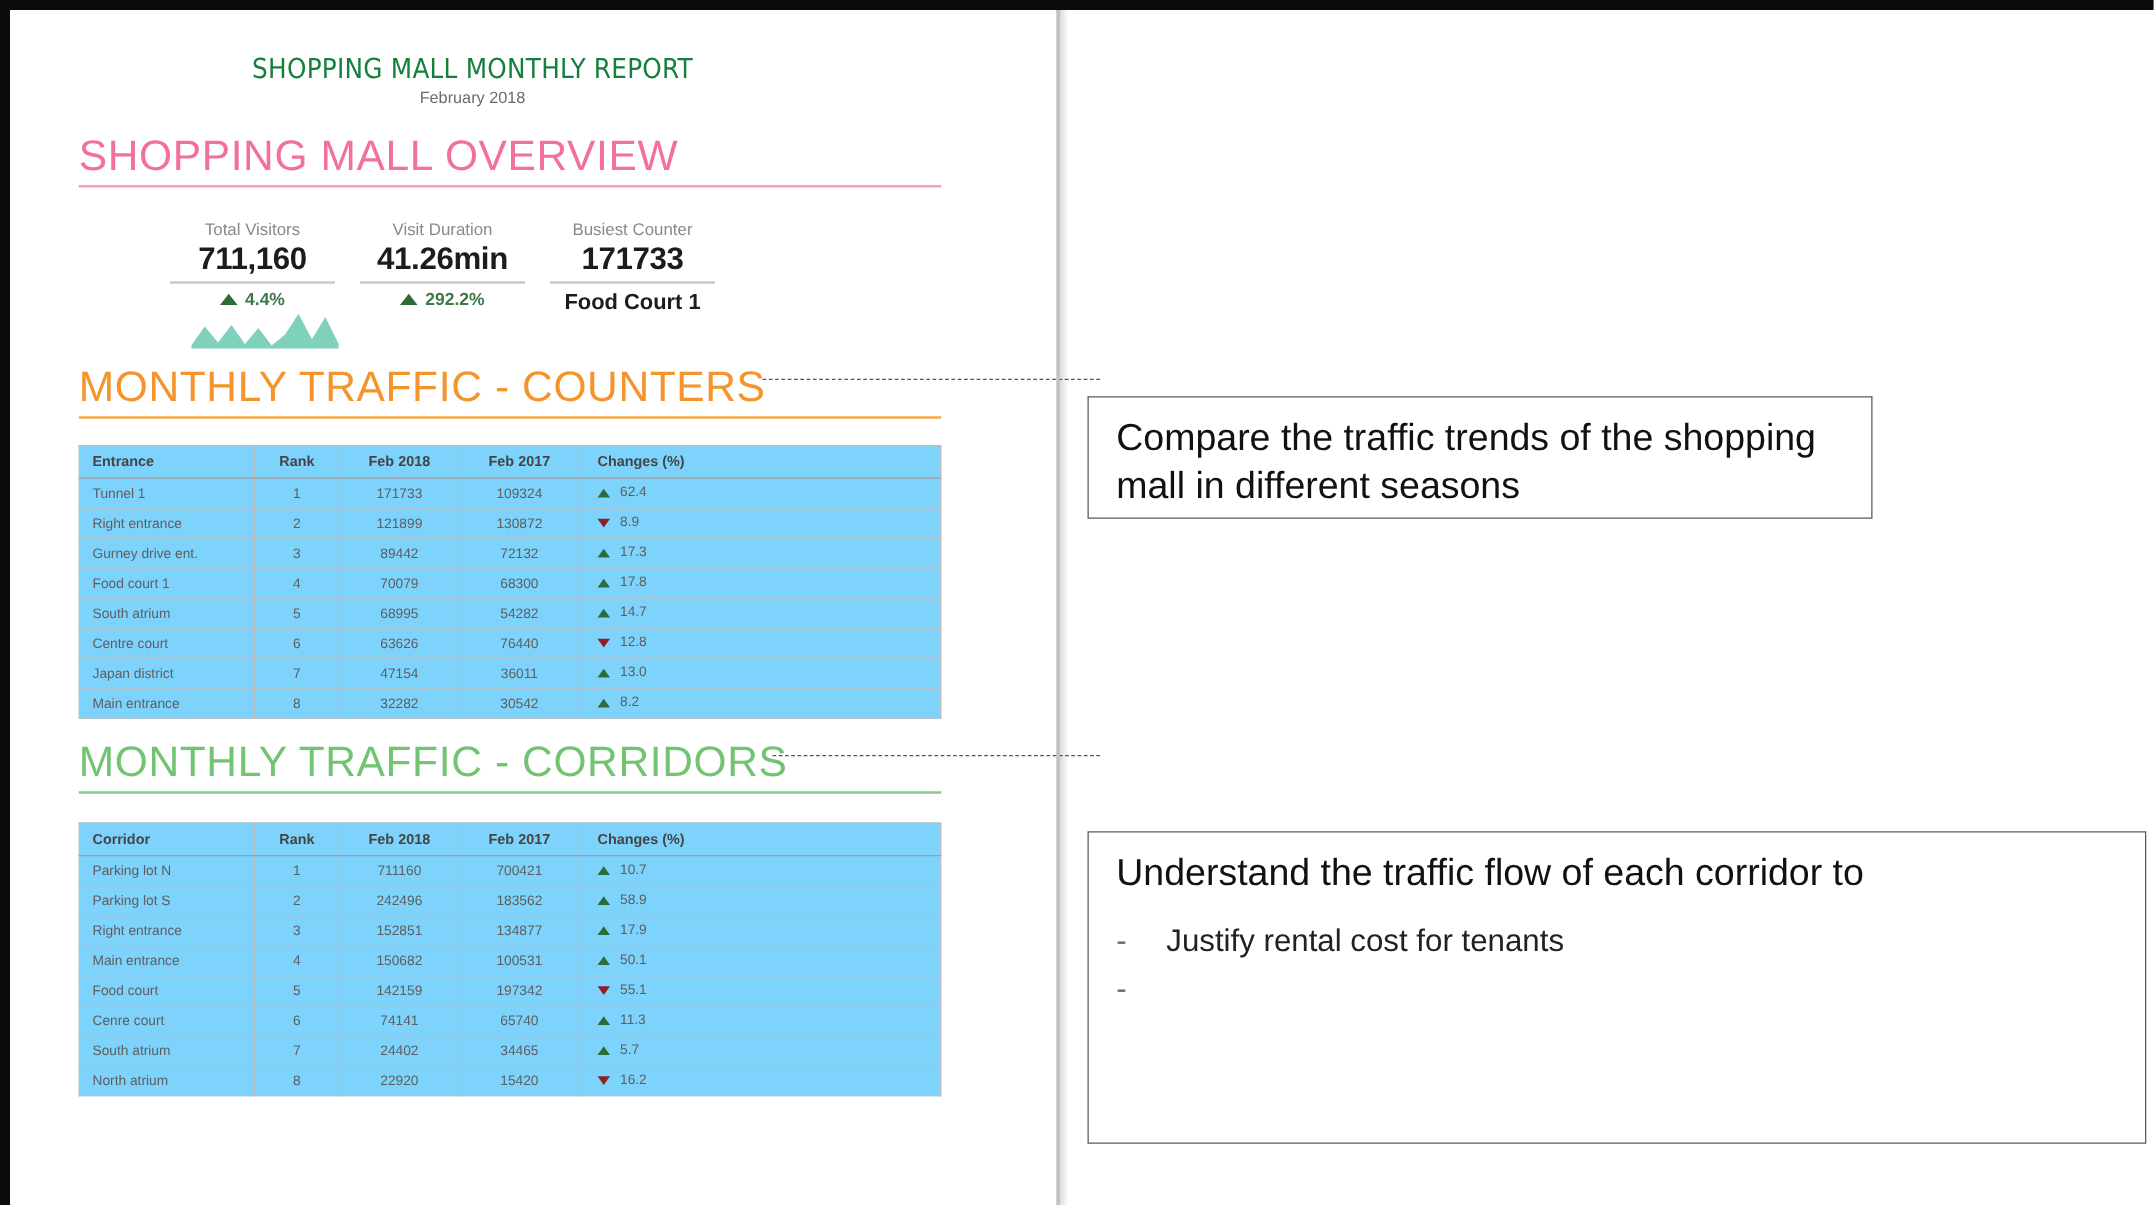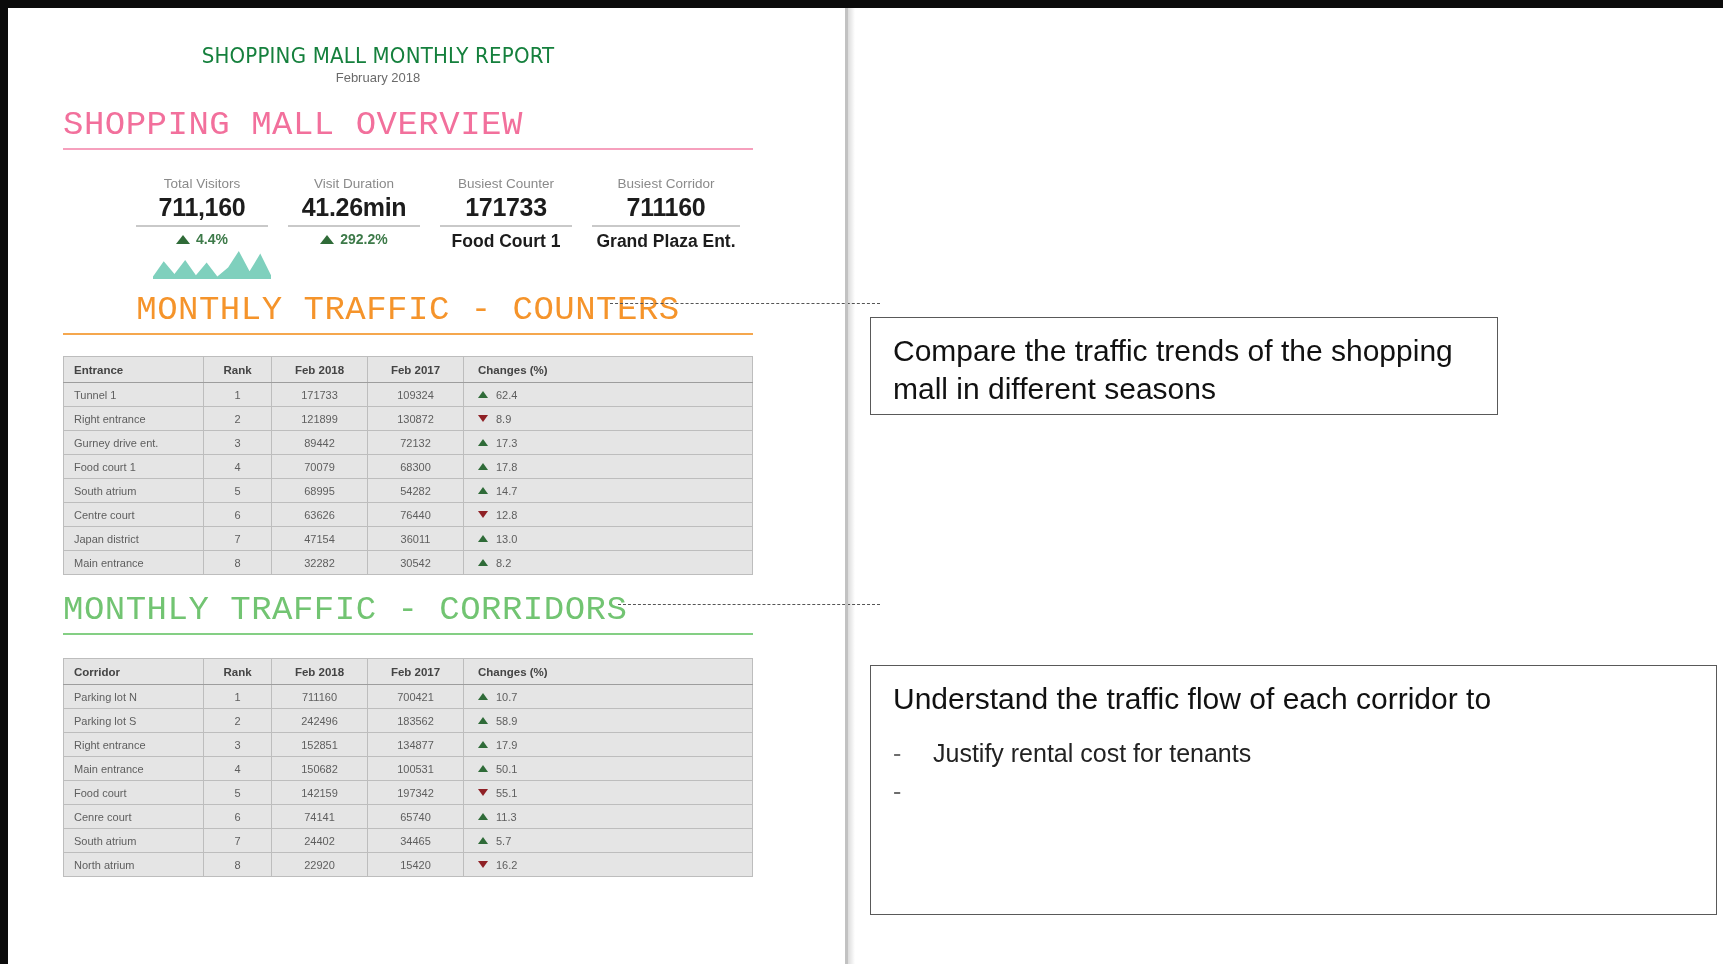--- a/index.html
+++ b/index.html
@@ -58,21 +58,21 @@
   .section {
     position: absolute;
     left: 55px;
   }
   .section-title {
     font-size: 34px;
     font-weight: 300;
     letter-spacing: .5px;
     white-space: nowrap;
     line-height: 1.05;
-    font-family: Liberation Mono, monospace;
+    font-family: Liberation Sans, sans-serif;
   }
   .section-rule {
     height: 2px;
     margin-top: 4px;
   }
 
   
   .kpi-row {
     position: absolute;
     left: 118px; top: 168px;
@@ -142,21 +142,21 @@
     width: 118px; height: 28px;
   }
 
   
   .rpt-table {
     position: absolute;
     left: 55px;
     width: 690px;
     border-collapse: collapse;
     border: 1px solid #9d9d9d;
-    background: #e5e5e5;
+    background: #7dd3fc;
   }
   .rpt-table th, .rpt-table td {
     border: 1px solid #bdbdbd;
     height: 24px;
     padding: 0 8px;
     font-size: 11px;
     color: #5e5e5e;
     text-align: center;
     white-space: nowrap;
   }
@@ -277,34 +277,28 @@
           <span class="tri-up"></span>
           <span>292.2%</span>
         </div>
       </div>
       <div class="kpi">
         <div class="kpi-label">Busiest Counter</div>
         <div class="kpi-value">171733</div>
         <div class="kpi-underline"></div>
         <div class="kpi-sub">Food Court 1</div>
       </div>
-      <div class="kpi" style="width:168px;">
-        <div class="kpi-label">Busiest Corridor</div>
-        <div class="kpi-value">711160</div>
-        <div class="kpi-underline"></div>
-        <div class="kpi-sub">Grand Plaza Ent.</div>
-      </div>
     </div>
 
     <svg class="sparkline" id="sparkline-svg" viewBox="0 0 118 28" preserveAspectRatio="none">
         <path d="M 0 28 L 0.00 25.45 L 10.73 10.18 L 21.45 22.91 L 32.18 8.91 L 42.91 24.18 L 53.64 11.45 L 64.36 25.45 L 75.09 16.55 L 85.82 0.00 L 96.55 20.36 L 107.27 2.55 L 118.00 24.18 L 118 28 Z" fill="#7fd0bd"></path>
       </svg>
 
     <div class="section" style="top:285px; width:690px;">
-      <div class="section-title" style="color:#f5942b;text-align:center;">MONTHLY TRAFFIC - COUNTERS</div>
+      <div class="section-title" style="color:#f5942b;">MONTHLY TRAFFIC - COUNTERS</div>
       <div class="section-rule" style="background:#f5a74e;"></div>
     </div>
 
     <table class="rpt-table" id="tbl-counters" style="top:348px;">
       <thead>
           <tr>
             <th>Entrance</th>
             <th>Rank</th>
             <th>Feb 2018</th>
             <th>Feb 2017</th>

